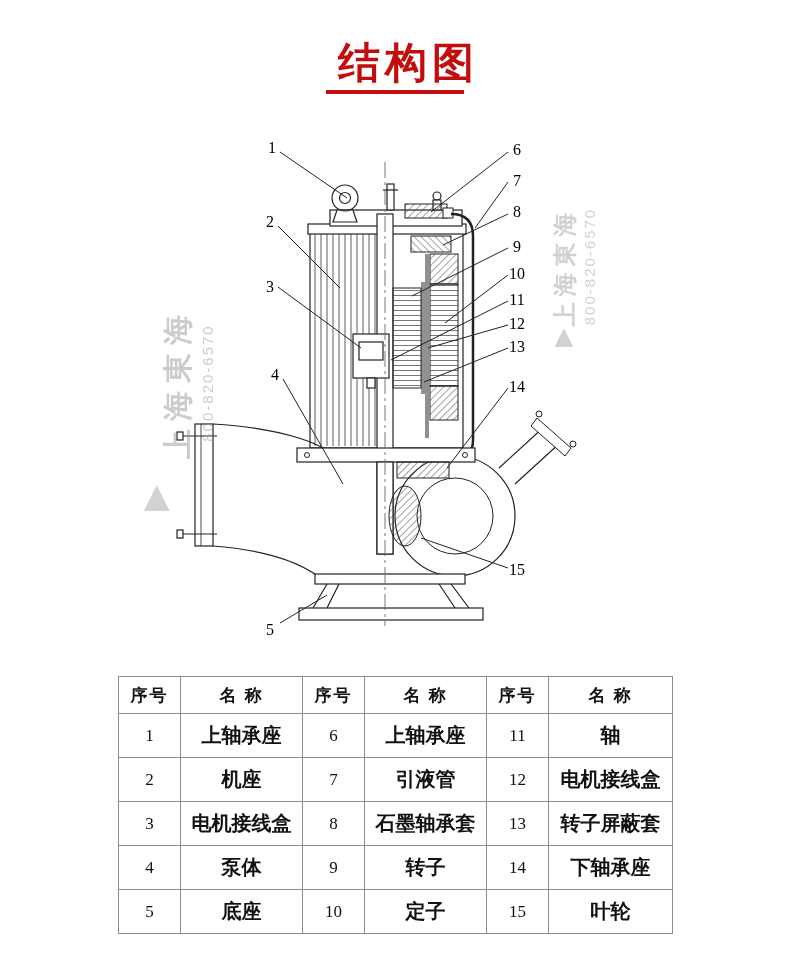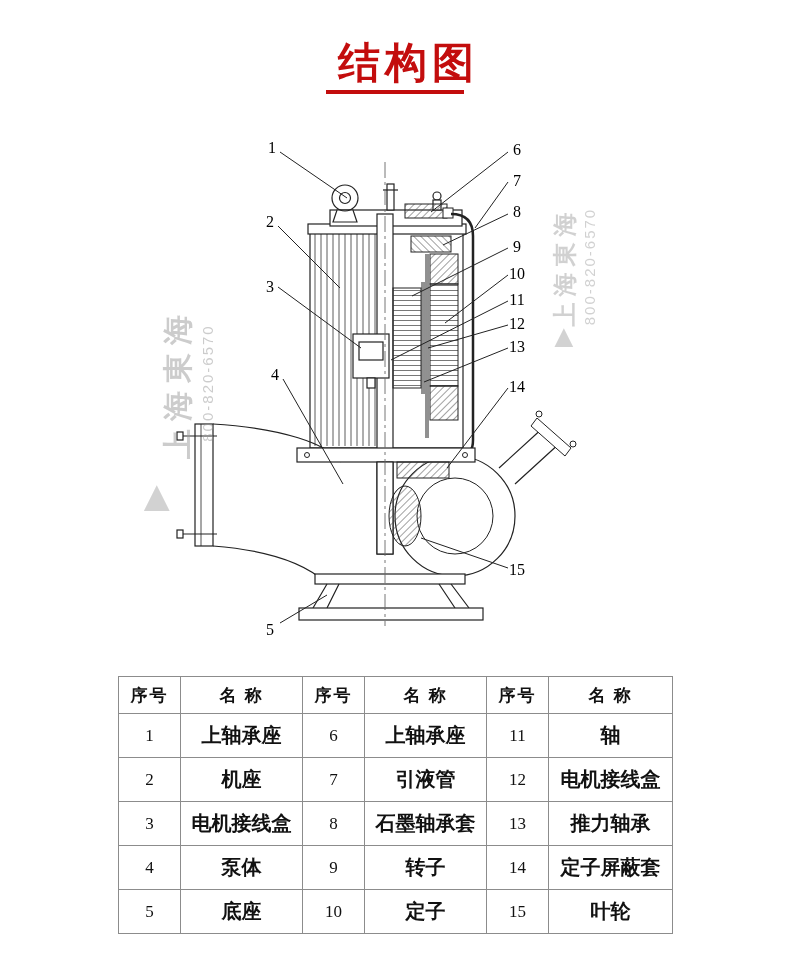--- a/index.html
+++ b/index.html
@@ -214,29 +214,29 @@
         <td class="nam">引液管</td>
         <td class="num">12</td>
         <td class="nam">电机接线盒</td>
       </tr>
       <tr>
         <td class="num">3</td>
         <td class="nam">电机接线盒</td>
         <td class="num">8</td>
         <td class="nam">石墨轴承套</td>
         <td class="num">13</td>
-        <td class="nam">推力轴承</td>
+        <td class="nam">转子屏蔽套</td>
       </tr>
       <tr>
         <td class="num">4</td>
         <td class="nam">泵体</td>
         <td class="num">9</td>
         <td class="nam">转子</td>
         <td class="num">14</td>
-        <td class="nam">定子屏蔽套</td>
+        <td class="nam">下轴承座</td>
       </tr>
       <tr>
         <td class="num">5</td>
         <td class="nam">底座</td>
         <td class="num">10</td>
         <td class="nam">定子</td>
         <td class="num">15</td>
         <td class="nam">叶轮</td>
       </tr>
     </tbody>

